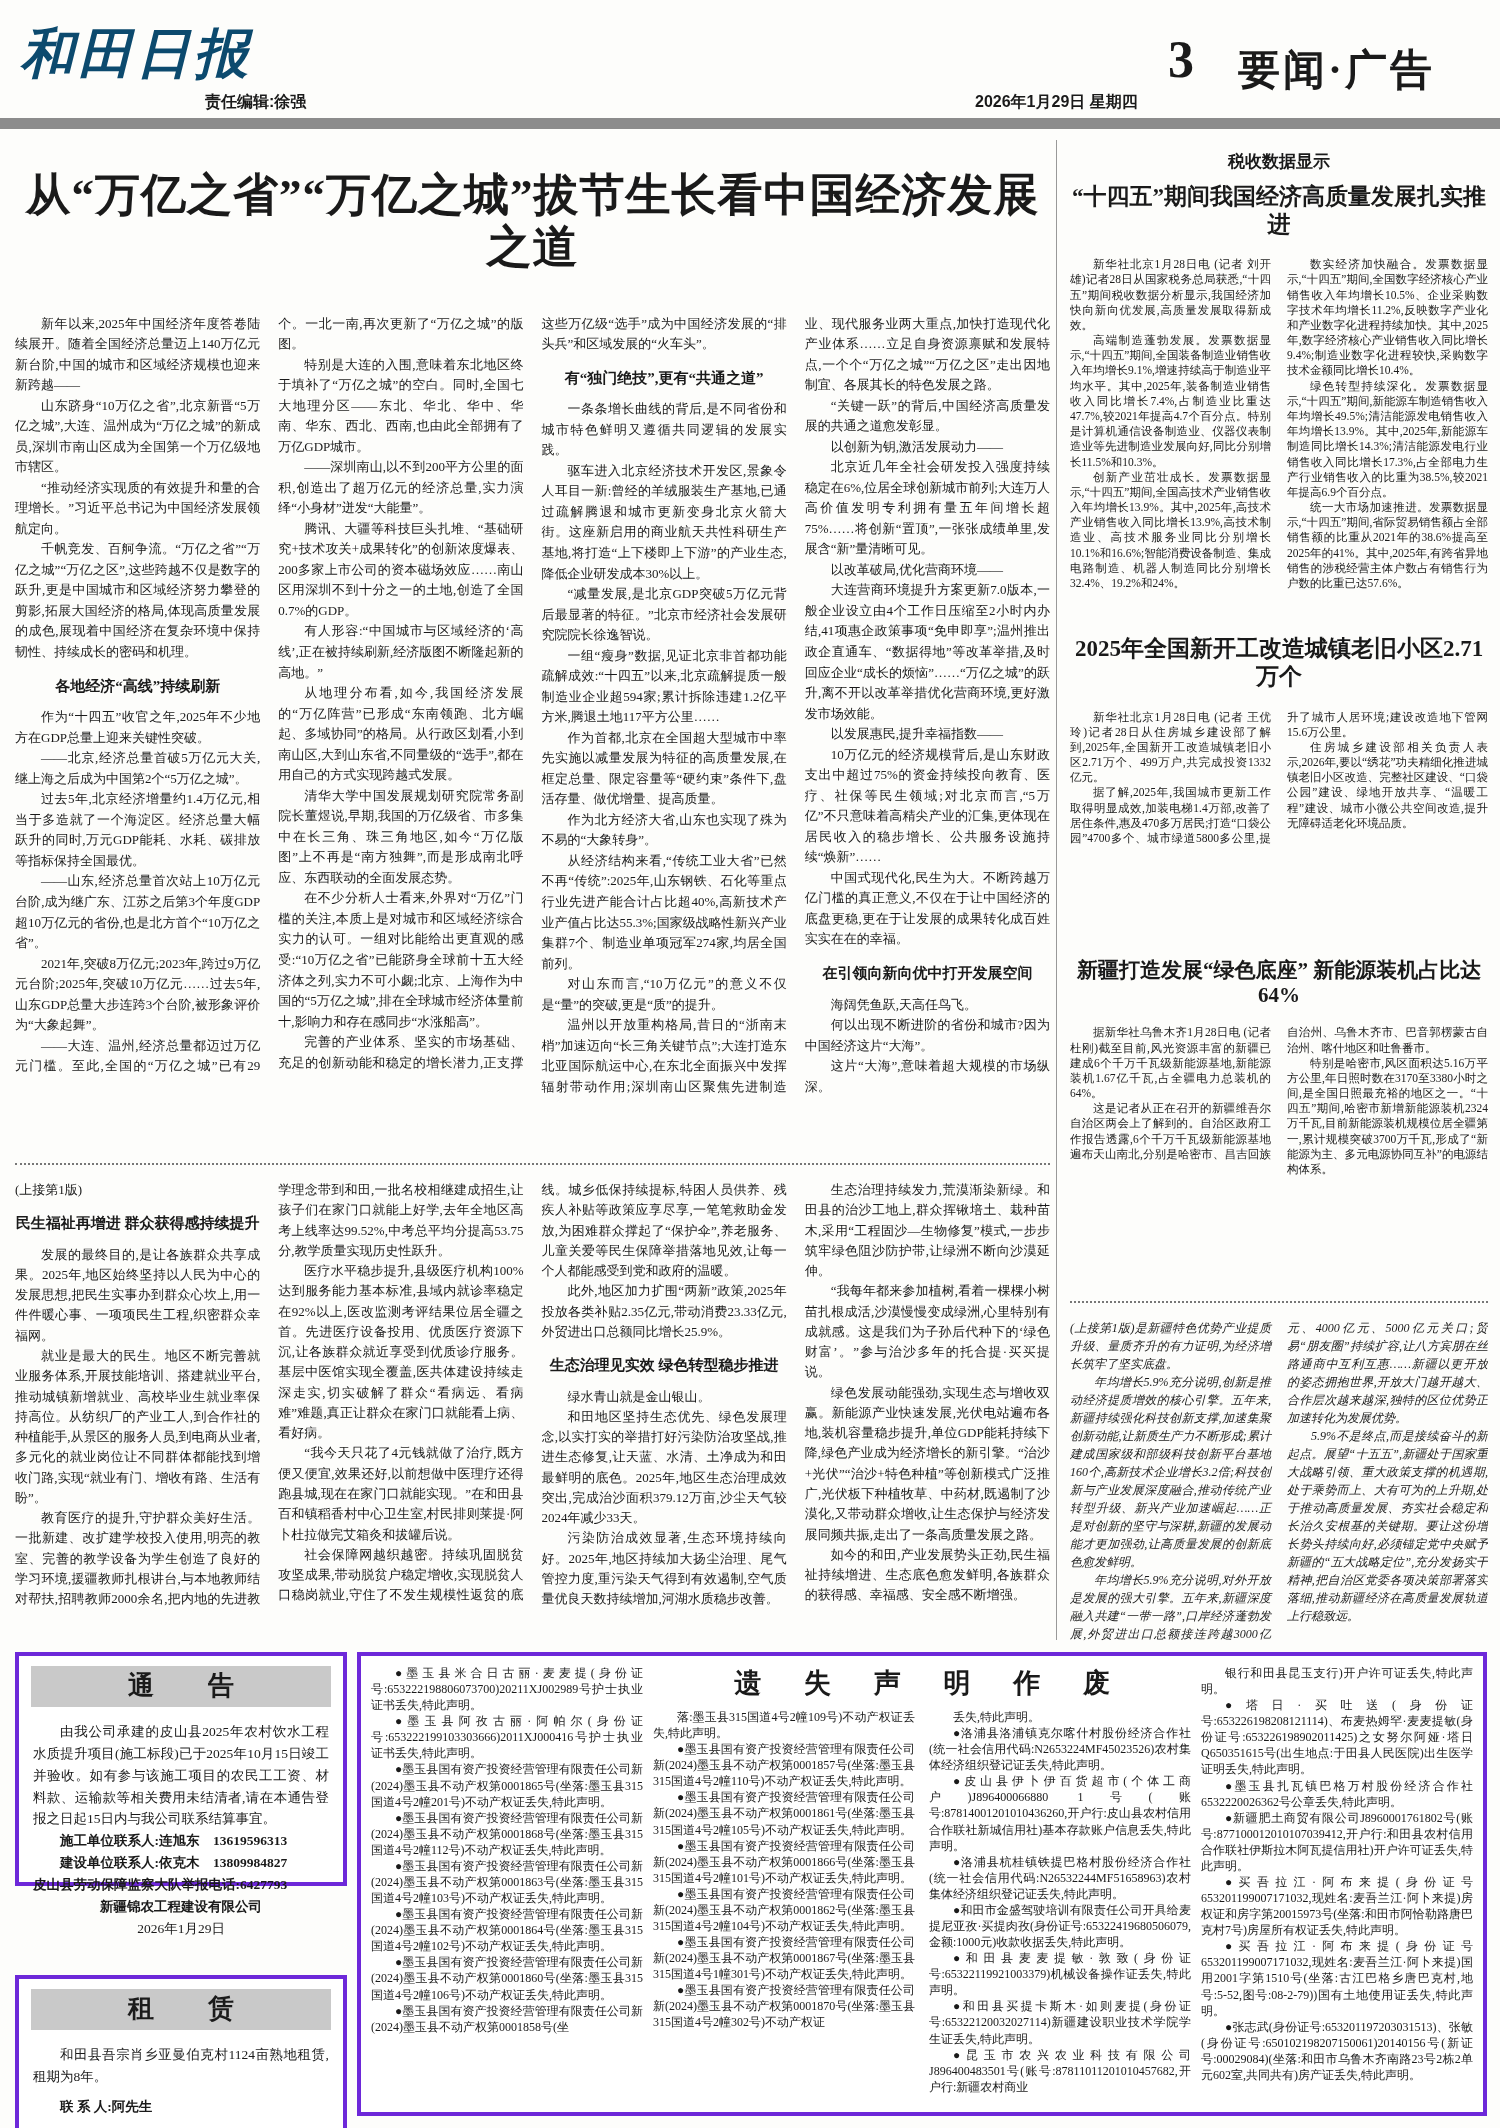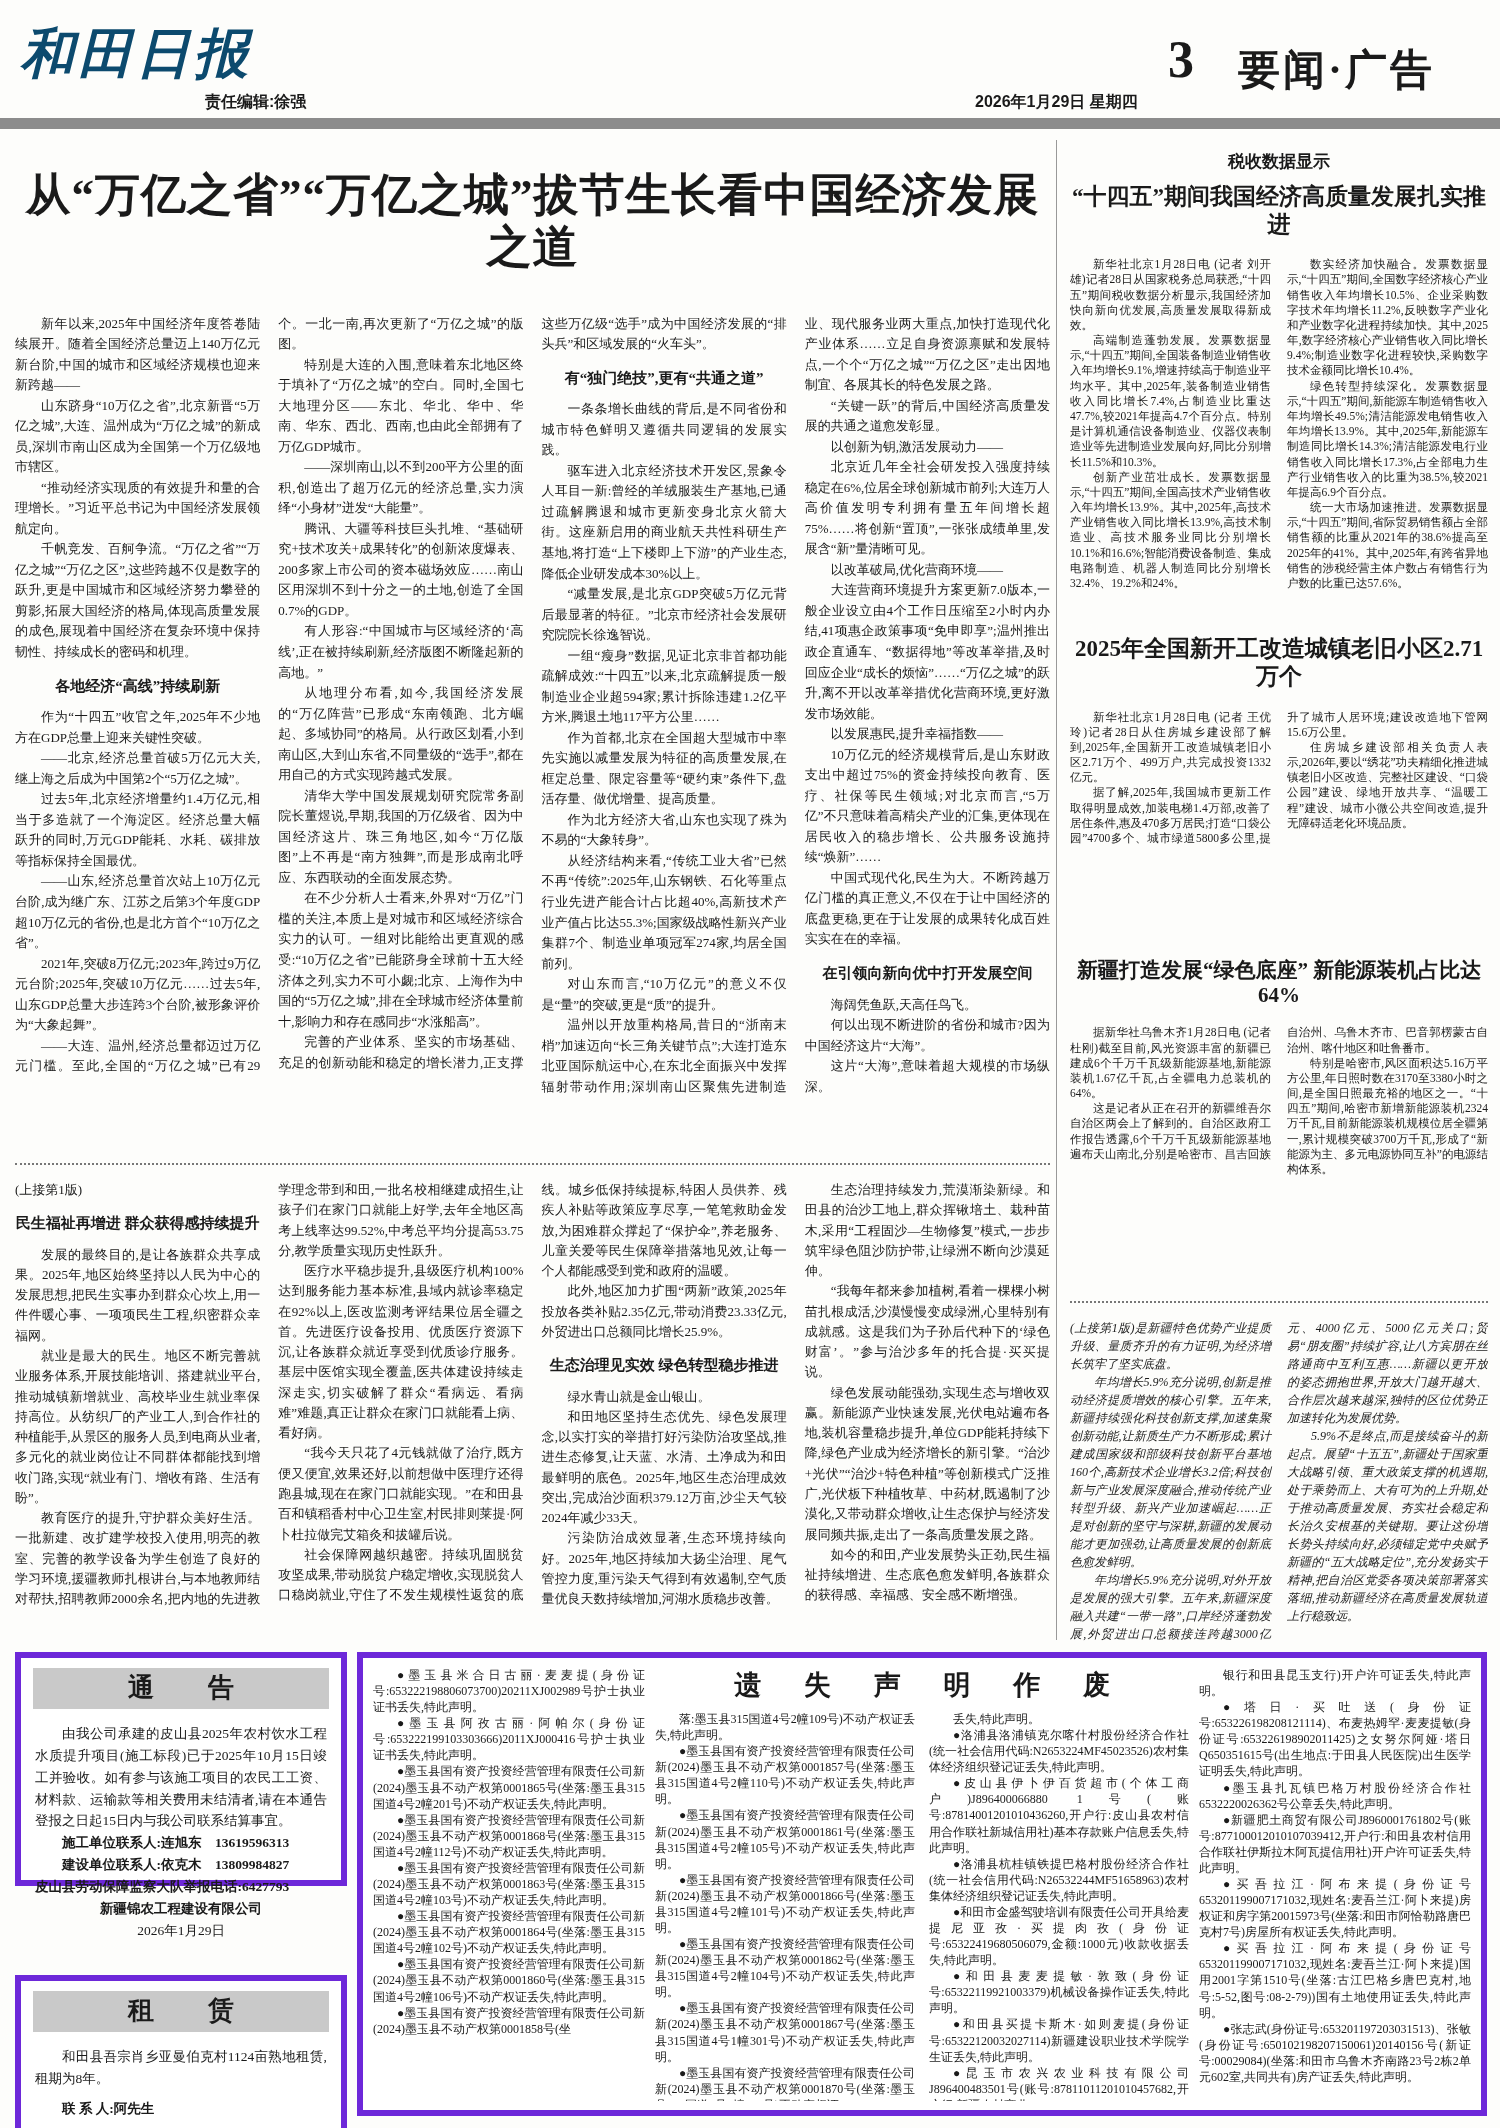--- a/index.html
+++ b/index.html
@@ -38,21 +38,21 @@
   .r-head{font-size:23px;font-weight:900;text-align:center;line-height:1.2;margin-top:10px;letter-spacing:0;}
   .r-head.sm{font-size:21px;}
   .r-body{column-count:2;column-gap:16px;font-size:11.5px;line-height:1.32;margin-top:14px;}
   .tax-body{height:338px;}
   .ren-body{height:218px;}
   .xj-body{height:258px;}
   .r-dot{margin-top:18px;}
   .cont-right{column-count:2;column-gap:16px;font-size:12px;line-height:1.5;margin-top:16px;height:392px;
               font-style:italic;}
   
-  .box{position:absolute;background:#fff;border:6px solid #6d28d9;box-sizing:border-box;}
+  .box{position:absolute;background:#fff;border:4px solid #6d28d9;box-sizing:border-box;}
   .box-title{background:#c9c9c9;margin:10px 12px 8px;text-align:center;font-size:26px;font-weight:900;
              letter-spacing:14px;padding:2px 0 4px;text-indent:14px;}
   .box-body{padding:6px 14px;font-size:13.5px;line-height:1.62;text-align:justify;overflow:hidden;}
   .notice-box{left:15px;top:1652px;width:332px;height:234px;}
   .rental-box{left:15px;top:1975px;width:332px;height:212px;}
   .lost-box{left:357px;top:1652px;width:1130px;height:464px;padding:9px 10px;}
   .lost-flex{display:flex;gap:10px;height:100%;}
   .lost-col{font-size:12px;line-height:1.34;text-align:justify;overflow:hidden;}
   .lost-col p{text-indent:2em;}
   .lc-side{width:272px;}
@@ -85,21 +85,21 @@
         <p>——北京,经济总量首破5万亿元大关,继上海之后成为中国第2个“5万亿之城”。</p>
         <p>过去5年,北京经济增量约1.4万亿元,相当于多造就了一个海淀区。经济总量大幅跃升的同时,万元GDP能耗、水耗、碳排放等指标保持全国最优。</p>
         <p>——山东,经济总量首次站上10万亿元台阶,成为继广东、江苏之后第3个年度GDP超10万亿元的省份,也是北方首个“10万亿之省”。</p>
         <p>2021年,突破8万亿元;2023年,跨过9万亿元台阶;2025年,突破10万亿元……过去5年,山东GDP总量大步连跨3个台阶,被形象评价为“大象起舞”。</p>
         <p>——大连、温州,经济总量都迈过万亿元门槛。至此,全国的“万亿之城”已有29个。一北一南,再次更新了“万亿之城”的版图。</p>
         <p>特别是大连的入围,意味着东北地区终于填补了“万亿之城”的空白。同时,全国七大地理分区——东北、华北、华中、华南、华东、西北、西南,也由此全部拥有了万亿GDP城市。</p>
         <p>——深圳南山,以不到200平方公里的面积,创造出了超万亿元的经济总量,实力演绎“小身材”迸发“大能量”。</p>
         <p>腾讯、大疆等科技巨头扎堆、“基础研究+技术攻关+成果转化”的创新浓度爆表、200多家上市公司的资本磁场效应……南山区用深圳不到十分之一的土地,创造了全国0.7%的GDP。</p>
         <p>有人形容:“中国城市与区域经济的‘高线’,正在被持续刷新,经济版图不断隆起新的高地。”</p>
         <p>从地理分布看,如今,我国经济发展的“万亿阵营”已形成“东南领跑、北方崛起、多域协同”的格局。从行政区划看,小到南山区,大到山东省,不同量级的“选手”,都在用自己的方式实现跨越式发展。</p>
-        <p>清华大学中国发展规划研究院常务副院长董煜说,早期,我国的万亿级省、因为中国经济这片、珠三角地区,如今“万亿版图”上不再是“南方独舞”,而是形成南北呼应、东西联动的全面发展态势。</p>
+        <p>清华大学中国发展规划研究院常务副院长董煜说,早期,我国的万亿级省、市多集中在长三角、珠三角地区,如今“万亿版图”上不再是“南方独舞”,而是形成南北呼应、东西联动的全面发展态势。</p>
         <p>在不少分析人士看来,外界对“万亿”门槛的关注,本质上是对城市和区域经济综合实力的认可。一组对比能给出更直观的感受:“10万亿之省”已能跻身全球前十五大经济体之列,实力不可小觑;北京、上海作为中国的“5万亿之城”,排在全球城市经济体量前十,影响力和存在感同步“水涨船高”。</p>
         <p>完善的产业体系、坚实的市场基础、充足的创新动能和稳定的增长潜力,正支撑这些万亿级“选手”成为中国经济发展的“排头兵”和区域发展的“火车头”。</p>
         <p class="sub">有“独门绝技”,更有“共通之道”</p>
         <p>一条条增长曲线的背后,是不同省份和城市特色鲜明又遵循共同逻辑的发展实践。</p>
         <p>驱车进入北京经济技术开发区,景象令人耳目一新:曾经的羊绒服装生产基地,已通过疏解腾退和城市更新变身北京火箭大街。这座新启用的商业航天共性科研生产基地,将打造“上下楼即上下游”的产业生态,降低企业研发成本30%以上。</p>
         <p>“减量发展,是北京GDP突破5万亿元背后最显著的特征。”北京市经济社会发展研究院院长徐逸智说。</p>
         <p>一组“瘦身”数据,见证北京非首都功能疏解成效:“十四五”以来,北京疏解提质一般制造业企业超594家;累计拆除违建1.2亿平方米,腾退土地117平方公里……</p>
         <p>作为首都,北京在全国超大型城市中率先实施以减量发展为特征的高质量发展,在框定总量、限定容量等“硬约束”条件下,盘活存量、做优增量、提高质量。</p>
         <p>作为北方经济大省,山东也实现了殊为不易的“大象转身”。</p>
         <p>从经济结构来看,“传统工业大省”已然不再“传统”:2025年,山东钢铁、石化等重点行业先进产能合计占比超40%,高新技术产业产值占比达55.3%;国家级战略性新兴产业集群7个、制造业单项冠军274家,均居全国前列。</p>

